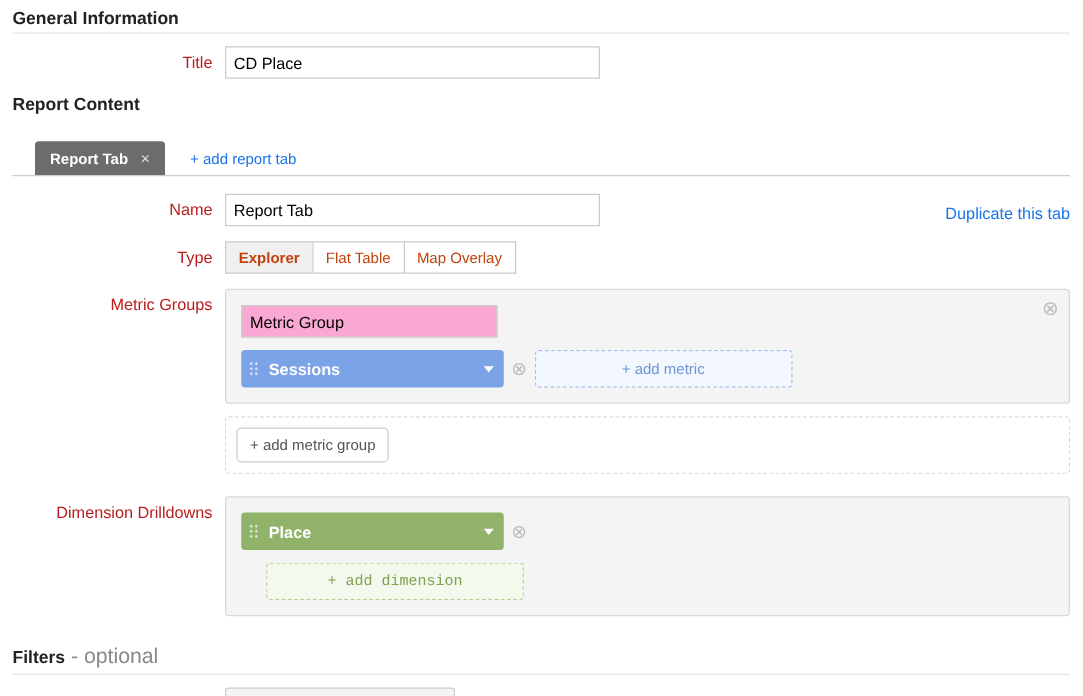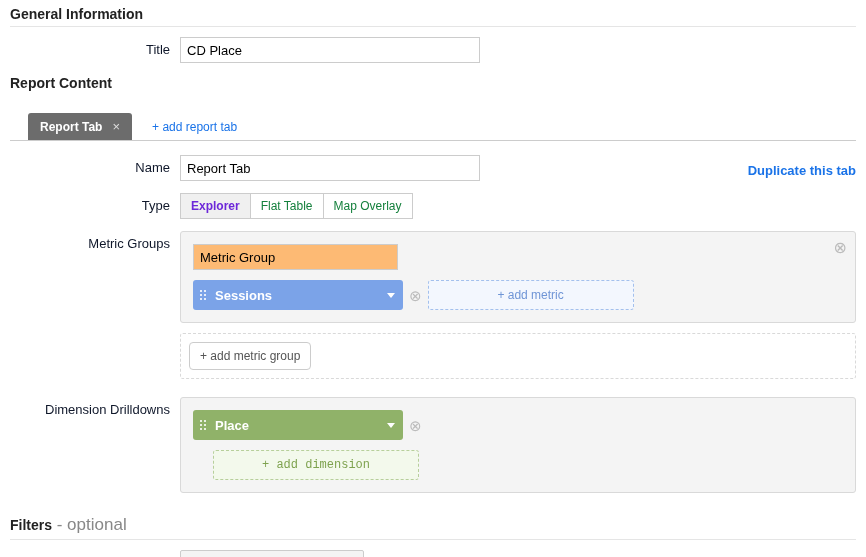--- a/index.html
+++ b/index.html
@@ -26,21 +26,21 @@
   }
   .form-row {
     display: flex;
     align-items: flex-start;
     margin-bottom: 12px;
   }
   .form-row .label {
     width: 170px;
     flex: 0 0 170px;
     text-align: right;
-    color: #0f172a;
+    color: #b91c1c;
     padding-right: 10px;
     padding-top: 5px;
     font-size: 13px;
   }
   .text-input {
     border: 1px solid #ccc;
     padding: 4px 6px;
     height: 26px;
     font-size: 13px;
     width: 300px;
@@ -75,44 +75,43 @@
     font-weight: normal;
     margin-left: 20px;
     cursor: pointer;
   }
   .dup-link {
     color: #1a73e8;
     font-size: 13px;
     cursor: pointer;
     margin-left: auto;
     padding-top: 5px;
-    font-weight: bold;
   }
   .input-row-inner {
     flex: 1;
     display: flex;
     align-items: center;
   }
   .segmented {
     display: inline-flex;
     border-radius: 2px;
   }
   .segmented .seg {
     border: 1px solid #ccc;
     padding: 5px 10px;
     font-size: 12px;
     background: #fff;
-    color: #15803d;
+    color: #c2410c;
     cursor: pointer;
   }
   .segmented .seg + .seg { border-left: none; }
   .segmented .seg.active {
     background: #f0f0f0;
     font-weight: bold;
-    color: #6d28d9;
+    color: #c2410c;
   }
   .panel {
     flex: 1;
     border: 1px solid #d9d9d9;
     background: #f4f4f4;
     border-radius: 3px;
     padding: 12px;
     position: relative;
   }
   .panel.dashed {
@@ -127,21 +126,21 @@
     font-size: 16px;
     cursor: pointer;
     line-height: 1;
   }
   .group-name-input {
     border: 1px solid #ccc;
     padding: 4px 6px;
     height: 26px;
     font-size: 13px;
     width: 205px;
-    background: #fdba74;
+    background: #f9a8d4;
     margin-bottom: 10px;
   }
   .chip-row {
     display: flex;
     align-items: center;
     gap: 6px;
     flex-wrap: wrap;
   }
   .metric-chip, .dimension-chip {
     display: flex;

